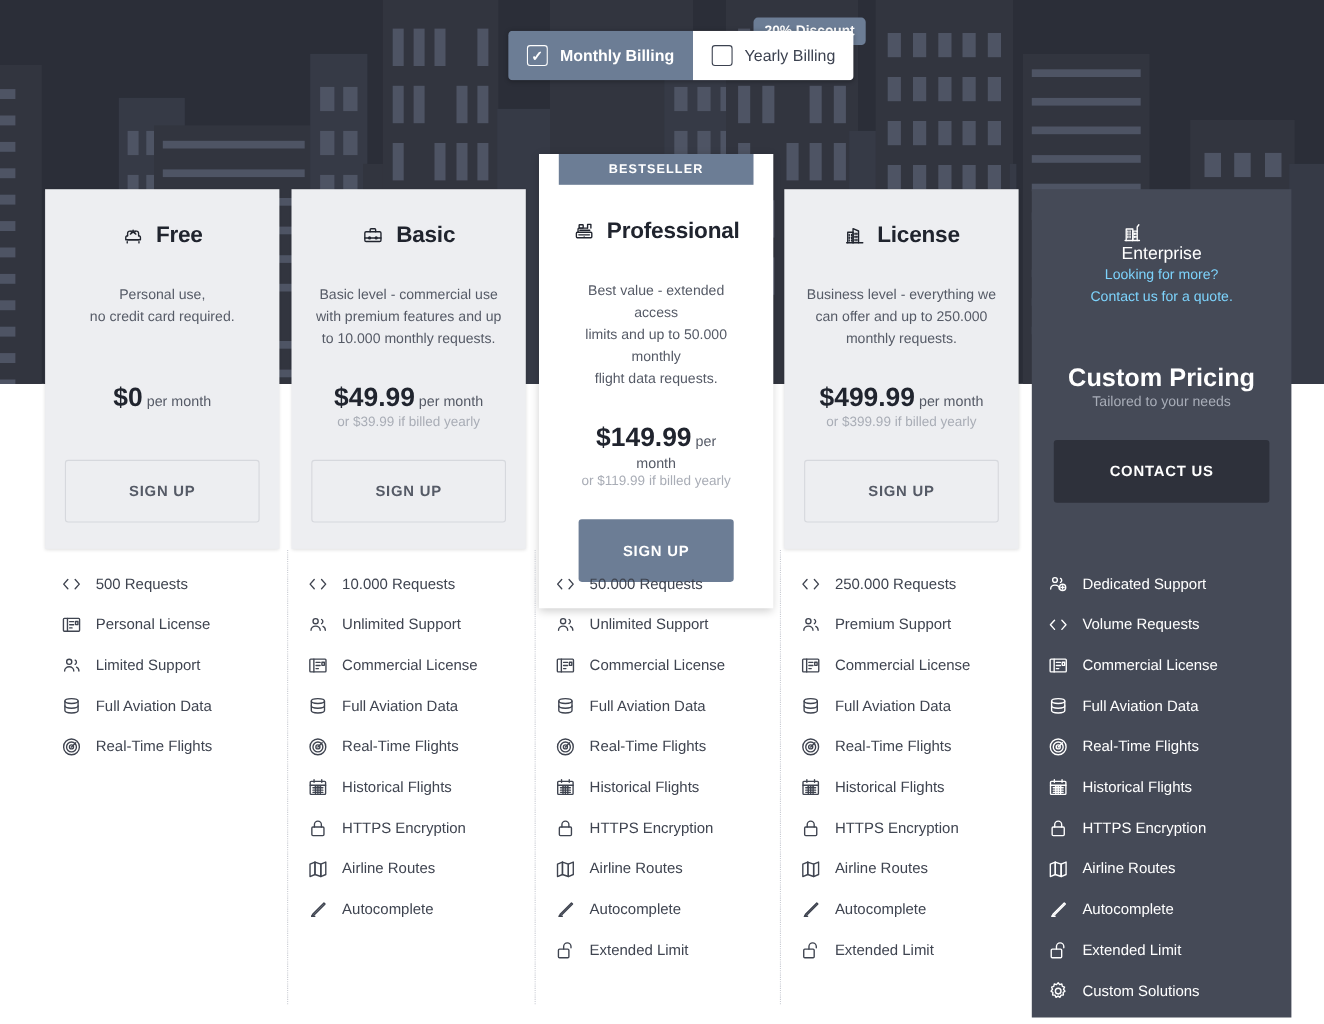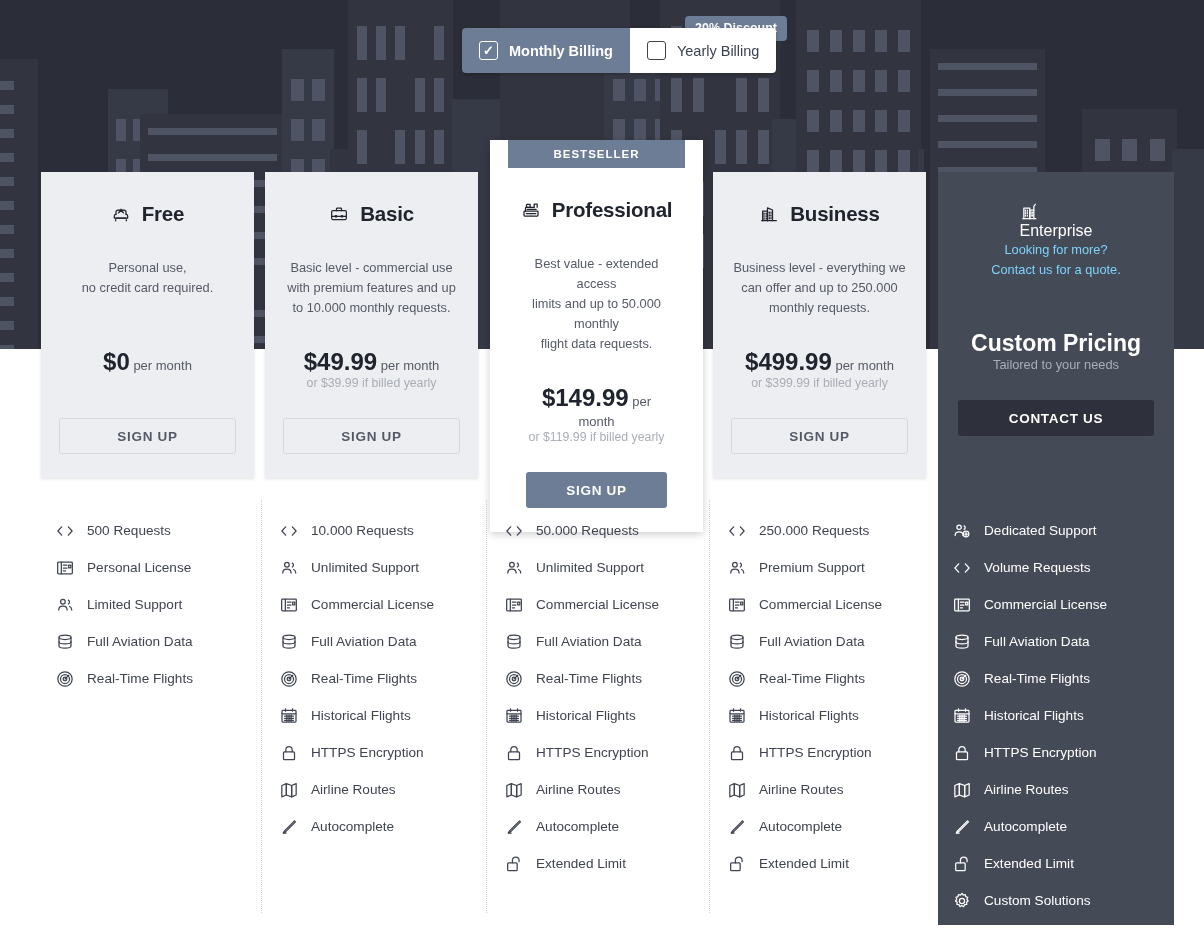--- a/index.html
+++ b/index.html
@@ -72,21 +72,21 @@
   .desc {
     font-size: 12.8px; line-height: 20px; color: #555a66;
     text-align: center; min-height: 60px;
   }
   .price-blk { margin-top: 30px; text-align: center; }
   .price { font-size: 24px; font-weight: bold; color: #20242e; }
   .per { font-size: 13px; color: #555a66; font-weight: normal; }
   .yearly { font-size: 12.3px; color: #a9adb6; margin-top: 0; }
   .cta {
     margin: 28px 0 24px; width: 100%;
-    height: 36px; border-radius: 3px;
+    height: 57px; border-radius: 3px;
     display: flex; align-items: center; justify-content: center;
     font-size: 13.5px; font-weight: bold; letter-spacing: .7px;
     cursor: pointer;
   }
   .cta.plain { border: 1px solid #d6d8dd; background: #edeef1; color: #555a66; }
   .cta.prim  { background: #6c7d95; color: #ffffff; border: none; }
   .cta.dark  { background: #2e313b; color: #ffffff; border: none; }
 
   
   .card.featured {
@@ -443,21 +443,21 @@
               <line x1="6" y1="17" x2="6" y2="18.2"></line>
               <line x1="8.6" y1="17" x2="8.6" y2="18.2"></line>
               <line x1="12.4" y1="9.6" x2="12.4" y2="11"></line>
               <line x1="14.4" y1="9.6" x2="14.4" y2="11"></line>
               <line x1="12.4" y1="13" x2="12.4" y2="14.4"></line>
               <line x1="14.4" y1="13" x2="14.4" y2="14.4"></line>
               <line x1="12.4" y1="16.4" x2="12.4" y2="17.8"></line>
               <line x1="14.4" y1="16.4" x2="14.4" y2="17.8"></line>
             </svg>
           </span>
-          <span class="nm">Business</span>
+          <span class="nm">License</span>
         </div>
         <div class="desc">
           <div>Business level - everything we</div>
           <div>can offer and up to 250.000</div>
           <div>monthly requests.</div>
         </div>
         <div class="price-blk"><span class="price">$499.99</span><span class="per"> per month</span><div class="yearly">or $399.99 if billed yearly</div></div>
         <div class="cta plain">SIGN UP</div>
       </div>
     </div>

